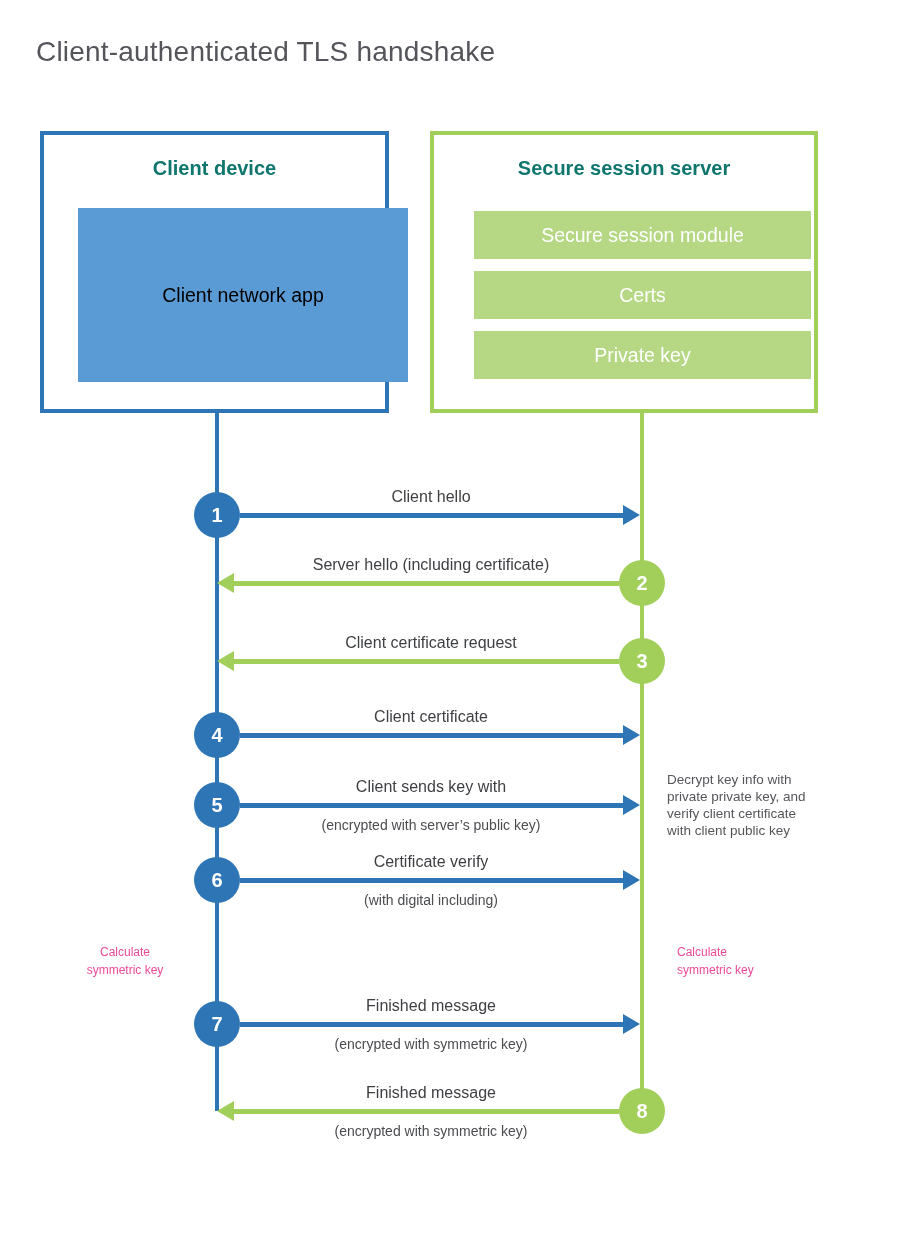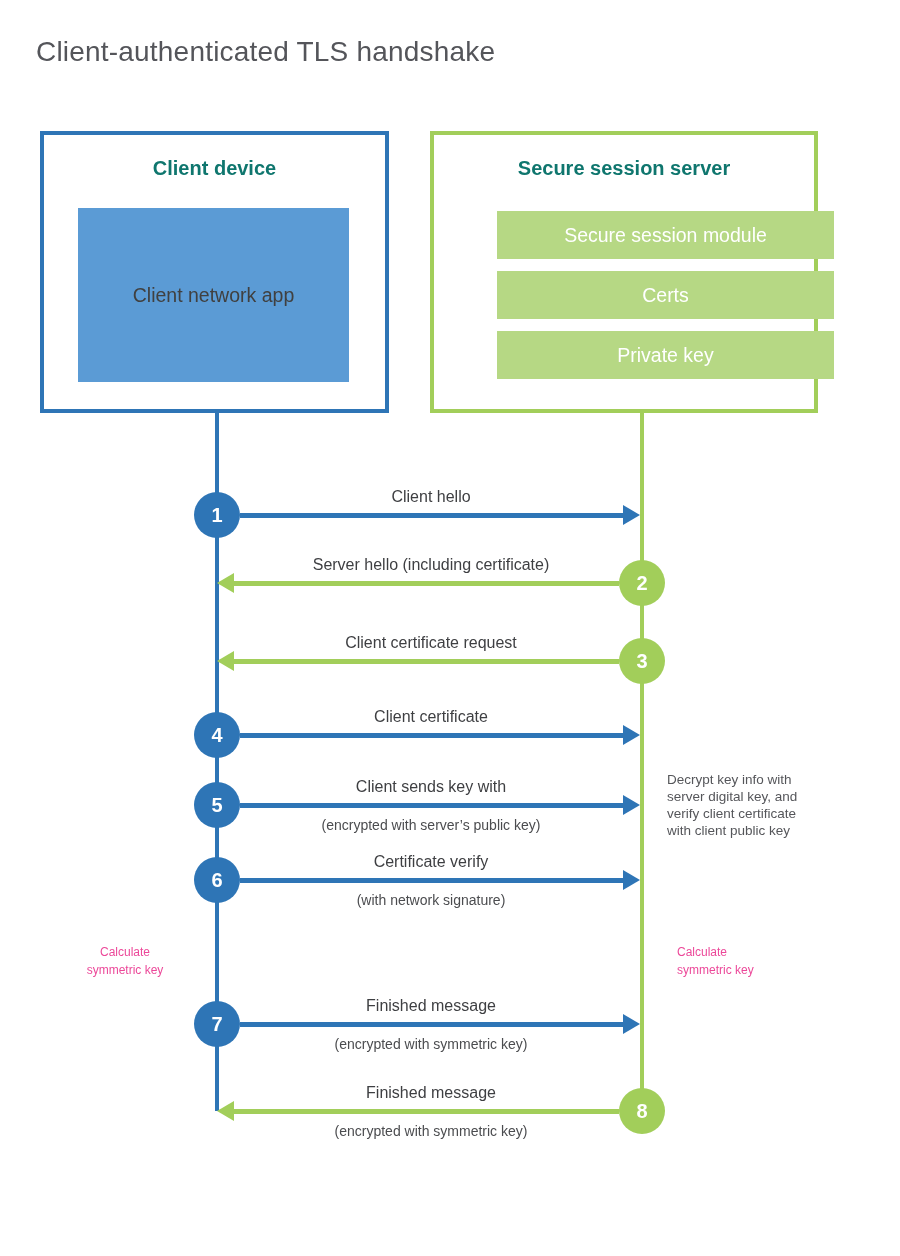--- a/index.html
+++ b/index.html
@@ -17,29 +17,29 @@
 
   
   .entity { position:absolute; top:123px; height:282px; background:#fff; }
   .entity.client { left:40px;  width:349px; border:4px solid #2e75b6; }
   .entity.server { left:430px; width:388px; border:4px solid #a2ce5a; }
   .entity h2 {
     margin-top:22px; text-align:center;
     font-size:20px; font-weight:700; color:#0f766e;
   }
   .app-box {
-    position:absolute; left:34px; top:73px; width:271px; height:174px;
-    background:#5b9bd5; color:#404040; font-size:19.5px; line-height:29px;
+    position:absolute; left:34px; top:73px; width:330px; height:174px;
+    background:#5b9bd5; color:#000000; font-size:19.5px; line-height:29px;
     display:flex; align-items:center; justify-content:center; text-align:center;
     padding:0 36px;
   }
   .module {
     position:absolute; left:40px; width:337px; height:48px;
     background:#b6d884; color:#fff; font-size:19.5px;
-    display:flex; align-items:center; justify-content:center; text-align:center;margin-left:23px;
+    display:flex; align-items:center; justify-content:center; text-align:center;
   }
   .module.m0 { top:76px; }
   .module.m1 { top:136px; }
   .module.m2 { top:196px; }
 
   
   .vline { position:absolute; top:403px; width:4px; z-index:1; }
   .vline.blue  { left:215px; height:700px; background:#2e75b6; }
   .vline.green { left:640px; height:702px; background:#a2ce5a; }
 
@@ -143,21 +143,21 @@
     <div class="head"></div>
     <div class="circle">5</div>
     <div class="sublabel">(encrypted with server’s public key)</div>
   </div>
 
   <div class="step s6 dir-right">
     <div class="label">Certificate verify</div>
     <div class="shaft"></div>
     <div class="head"></div>
     <div class="circle">6</div>
-    <div class="sublabel">(with network signature)</div>
+    <div class="sublabel">(with digital including)</div>
   </div>
 
   <div class="step s7 dir-right">
     <div class="label">Finished message</div>
     <div class="shaft"></div>
     <div class="head"></div>
     <div class="circle">7</div>
     <div class="sublabel">(encrypted with symmetric key)</div>
   </div>
 
@@ -174,18 +174,18 @@
     <div>symmetric key</div>
   </div>
 
   <div class="calc right">
     <div>Calculate</div>
     <div>symmetric key</div>
   </div>
 
   <div class="note">
     <div>Decrypt key info with</div>
-    <div>server digital key, and</div>
+    <div>private private key, and</div>
     <div>verify client certificate</div>
     <div>with client public key</div>
   </div>
 
 </div>
 
 </body></html>

